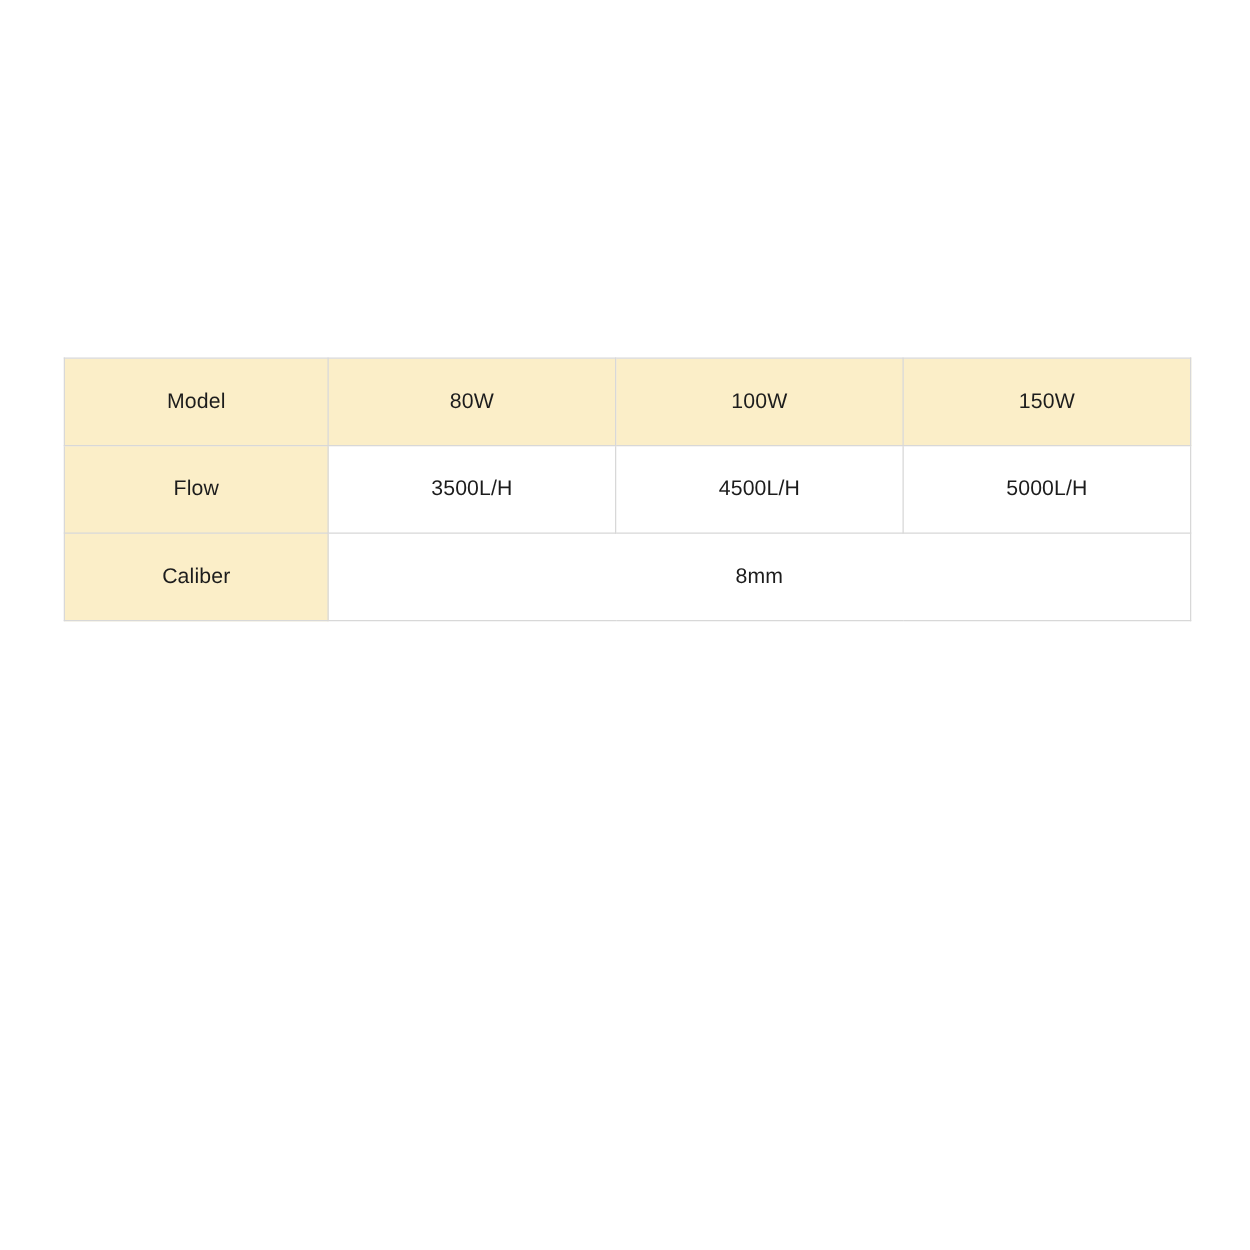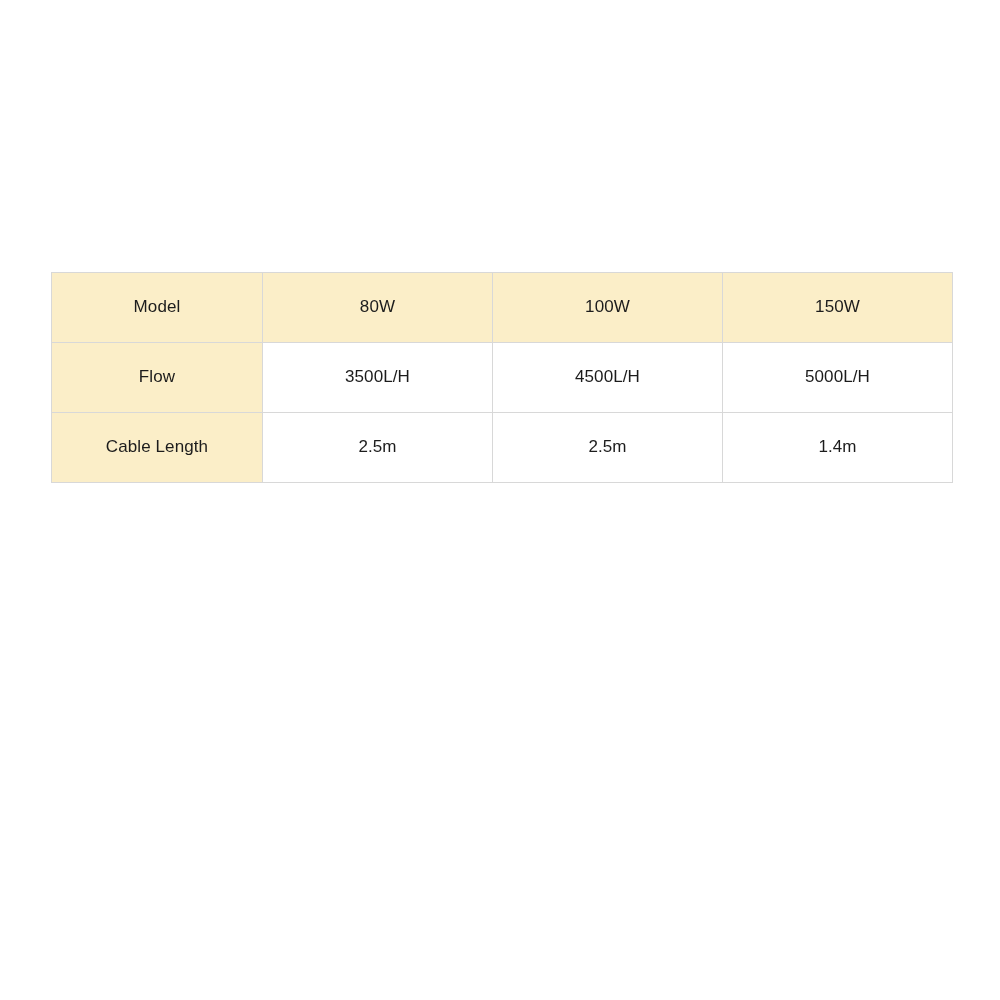--- a/index.html
+++ b/index.html
@@ -16,21 +16,21 @@
   }
   #page {
     position: relative;
     width: 1000px;
     height: 1000px;
     background: #ffffff;
   }
   #spec-table {
     position: absolute;
     left: 51px;
-    top: 272px;
+    top: 286px;
     width: 901px;
     border-collapse: collapse;
     table-layout: fixed;
     background: #ffffff;
   }
   #spec-table td {
     border: 1px solid #d8d8d8;
     height: 70px;
     text-align: center;
     vertical-align: middle;
@@ -92,35 +92,29 @@
           <span class="cell-text">3500L/H</span>
         </td>
         <td class="model-col">
           <span class="cell-text">4500L/H</span>
         </td>
         <td class="model-col">
           <span class="cell-text">5000L/H</span>
         </td>
       </tr>
 
+      <tr>
+        <td class="label">
+          <span class="cell-text">Caliber</span>
+        </td>
+        <td class="merged" colspan="3">
+          <span class="cell-text">8mm</span>
+        </td>
+      </tr>
 
 
 
-      <tr>
-        <td class="label">
-          <span class="cell-text">Cable Length</span>
-        </td>
-        <td class="model-col">
-          <span class="cell-text">2.5m</span>
-        </td>
-        <td class="model-col">
-          <span class="cell-text">2.5m</span>
-        </td>
-        <td class="model-col">
-          <span class="cell-text">1.4m</span>
-        </td>
-      </tr>
 
 
     </tbody>
   </table>
 
 </div>
 
 </body></html>

